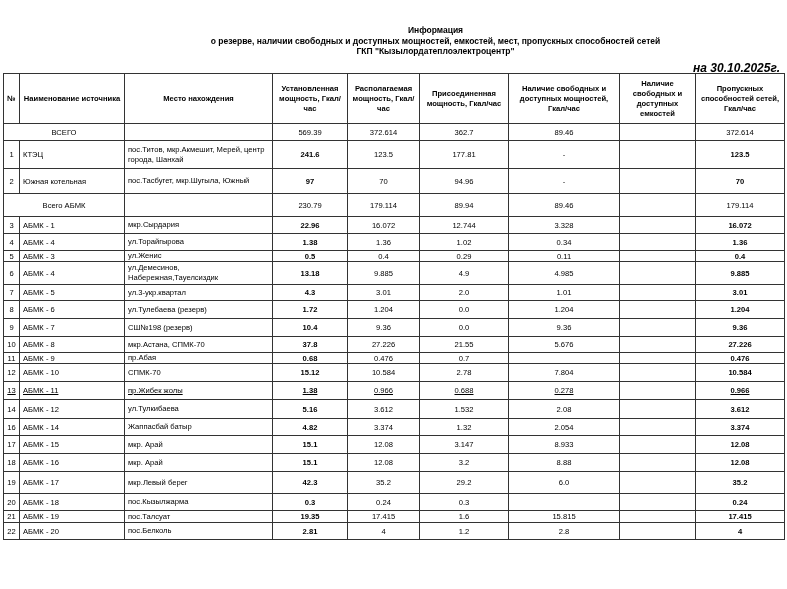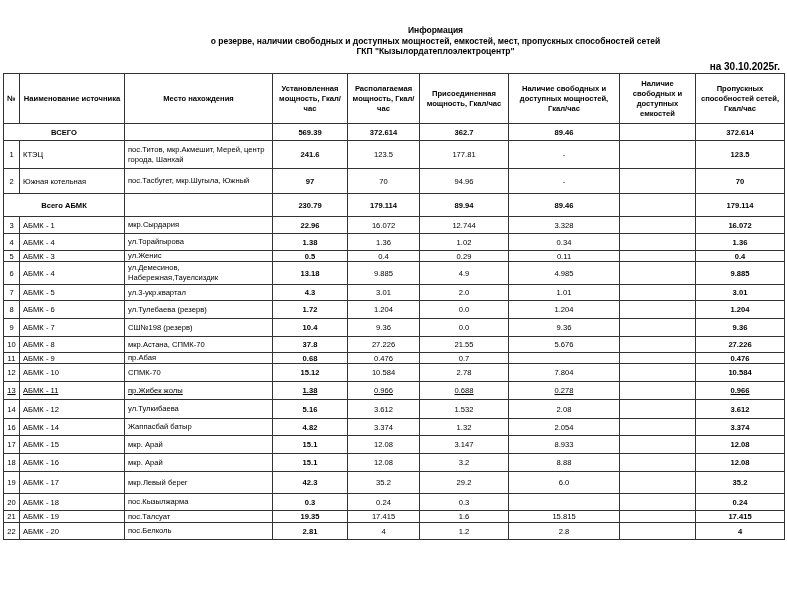--- a/index.html
+++ b/index.html
@@ -3,30 +3,30 @@
 <meta charset="utf-8">
 <style>
   html, body { margin: 0; padding: 0; background: #ffffff; }
   body { width: 787px; height: 589px; position: relative; overflow: hidden;
          font-family: "Liberation Sans", sans-serif; color: #000; }
   .title { position: absolute; left: 0; width: 787px; text-align: center;
            font-weight: bold; font-size: 8.5px; line-height: 10px; }
   .t1 { top: 25px; left: 42px; }
   .t2 { top: 36px; left: 42px; }
   .t3 { top: 46px; left: 42px; }
-  .date { position: absolute; top: 61px; right: 7px; font-size: 10px; font-weight: bold; text-align: center; }
+  .date { position: absolute; top: 61px; right: 7px; font-size: 12px; font-style: italic; font-weight: bold; text-align: center; }
   table { position: absolute; left: 3px; top: 73px; width: 781px; border-collapse: collapse;
           table-layout: fixed; font-size: 7.6px; }
   td, th { border: 1px solid #333; padding: 0 3px; overflow: hidden; }
   th { font-weight: bold; text-align: center; line-height: 10px; }
   td.c { text-align: center; }
   td.b { font-weight: bold; }
   td.num { text-align: center; }
   td.l { text-align: left; }
-  tr.total td { font-weight: bold; text-align: center; }
+  tr.total td { font-weight: normal; text-align: center; }
   td.lbl { line-height: 10px; }
 </style>
 </head>
 <body>
 
 <div class="title t1">Информация</div>
 <div class="title t2">о резерве, наличии свободных и доступных мощностей, емкостей, мест, пропускных способностей сетей</div>
 <div class="title t3">ГКП "Кызылордатеплоэлектроцентр"</div>
 <div class="date">на 30.10.2025г.</div>
 

